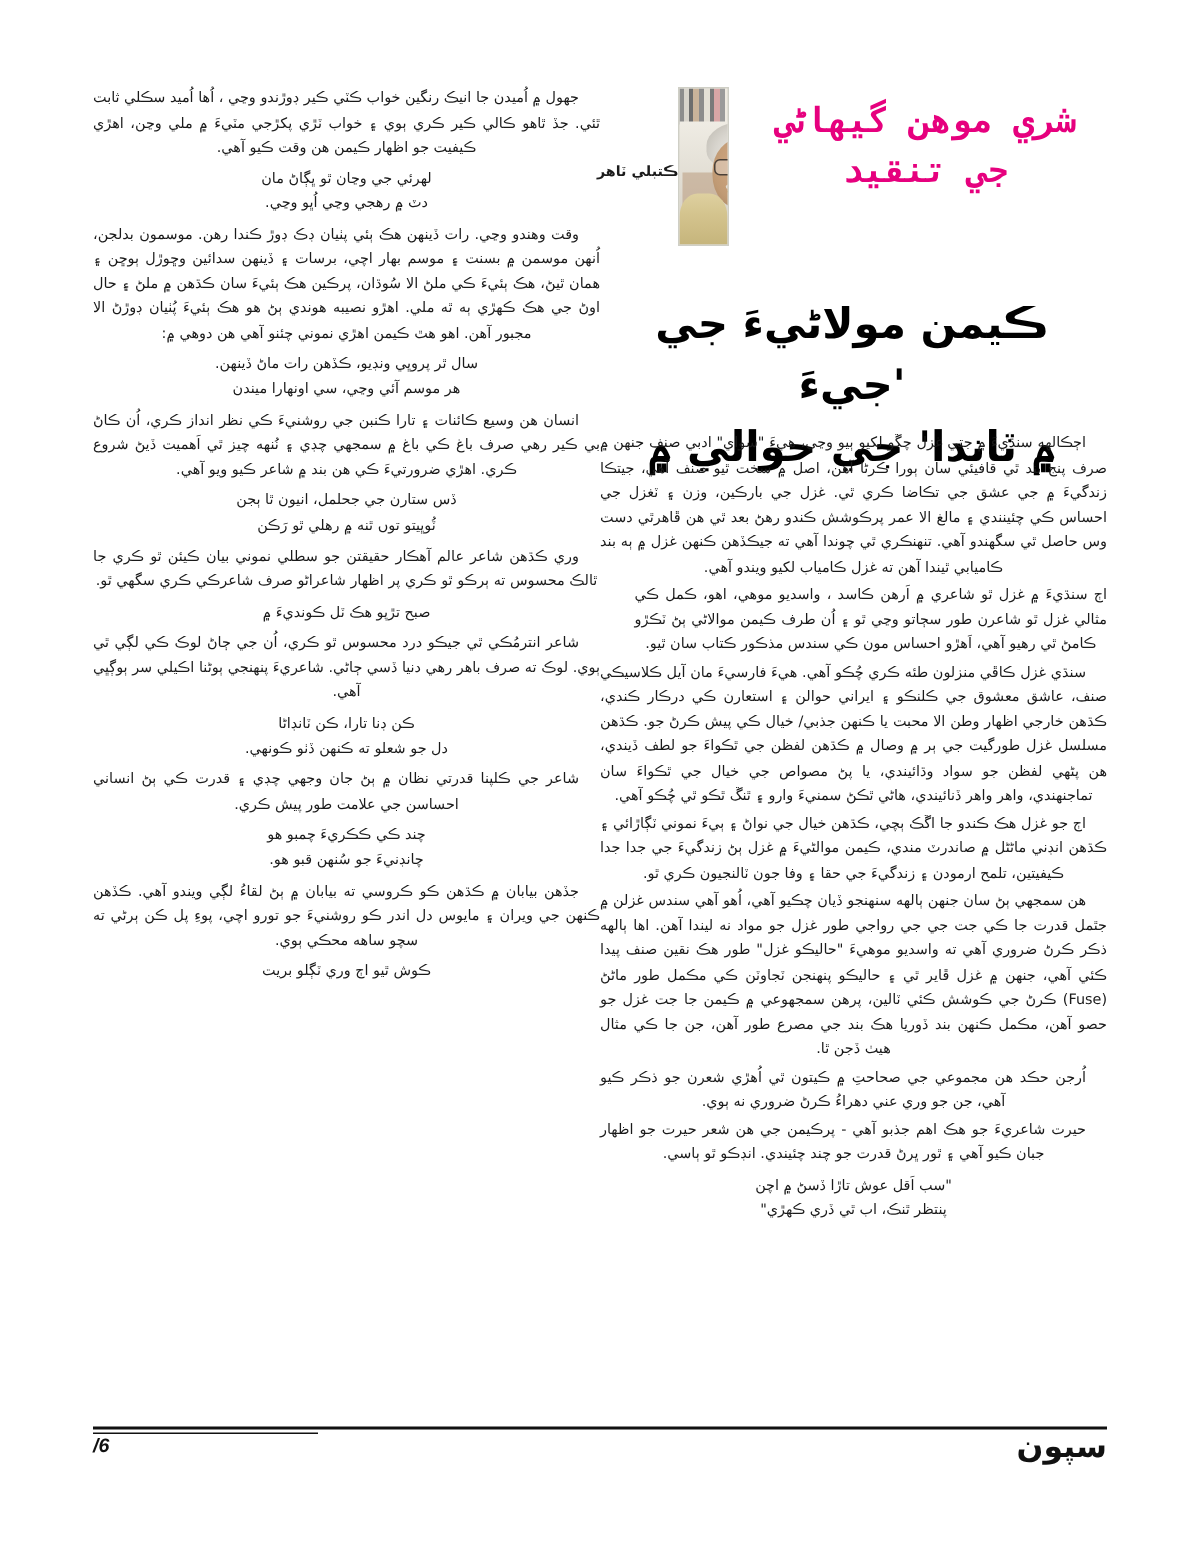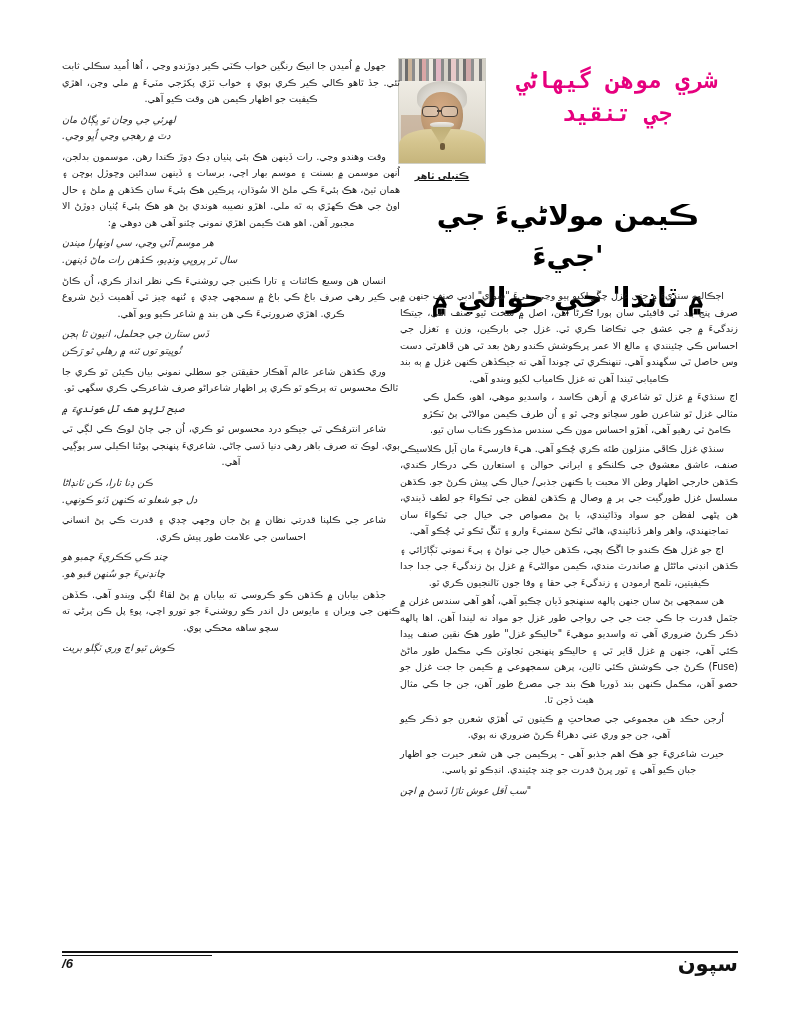--- a/index.html
+++ b/index.html
@@ -32,23 +32,22 @@
     display: flex;
     flex-direction: row-reverse;
     align-items: flex-start;
     gap: 10px;
   }
 
   .portrait-wrap {
     width: 88px;
     flex: 0 0 88px;
     display: flex;
-    flex-direction: column;
+    flex-direction: row;
     align-items: center;
-    text-decoration: underline;
   }
 
   
   .portrait {
     width: 86px;
     height: 104px;
     border: 1px solid #cfcfc6;
     position: relative;
     overflow: hidden;
     background: #e9e7df;
@@ -196,23 +195,22 @@
     color: #1a1a1a;
   }
   .para.no-indent { text-indent: 0; margin-left: 23px; }
 
   .verse {
     margin: 4px 0 4px 0;
   }
   .verse-line {
     font-size: 9.6px;
     line-height: 1.74;
-    text-align: left;
+    text-align: center;
     color: #1a1a1a;
-    font-style: italic;
   }
   .verse-line.small {
     font-size: 8px;
     color: #4a4a4a;
   }
 
   
   .footer-rule {
     position: absolute;
     left: 62px;
@@ -287,22 +285,22 @@
   </div>
 
   <div class="col col-left" id="left-column">
       <p class="para">جهول ۾ اُميدن جا انيڪ رنگين خواب ڪٽي ڪير ڊوڙندو وڃي ، اُها اُميد سڪلي ثابت ٿئي. جڏ ٿاهو ڪالي ڪير ڪري ٻوي ۽ خواب ٽڙي پکڙجي مٽيءَ ۾ ملي وڃن، اهڙي ڪيفيت جو اظهار ڪيمن هن وقت ڪيو آهي.</p>
       <div class="verse">
         <div class="verse-line">لهرئي جي وڃان ٿو ڀڳاڻ مان</div>
         <div class="verse-line">دٽ ۾ رهجي وڃي اُڀو وڃي.</div>
       </div>
       <p class="para">وقت وهندو وڃي. رات ڏينهن هڪ ٻئي پٺيان ڊڪ ڊوڙ ڪندا رهن. موسمون بدلجن، اُنهن موسمن ۾ بسنت ۽ موسم بهار اچي، برسات ۽ ڏينهن سدائين وڇوڙل ٻوڇن ۽ همان ٿيڻ، هڪ ٻئيءَ ڪي ملڻ الا سُوڌان، پرڪين هڪ ٻئيءَ سان ڪڌهن ۾ ملڻ ۽ حال اوڻ جي هڪ ڪهڙي ٻه ٿه ملي. اهڙو نصيبه هوندي ٻڻ هو هڪ ٻئيءَ پُٺيان ڊوڙڻ الا مجبور آهن. اهو هٿ ڪيمن اهڙي نموني چئنو آهي هن دوهي ۾:</p>
       <div class="verse">
+        <div class="verse-line">سال ٿر پروڀي ونڊيو، ڪڏهن رات ماڻ ڏينهن.</div>
         <div class="verse-line">هر موسم آئي وڃي، سي اونهارا ميندن</div>
-        <div class="verse-line">سال ٿر پروڀي ونڊيو، ڪڏهن رات ماڻ ڏينهن.</div>
       </div>
       <p class="para">انسان هن وسيع ڪائنات ۽ تارا ڪنبن جي روشنيءَ ڪي نظر انداز ڪري، اُن ڪاڻ بي ڪير رهي صرف باغ ڪي باغ ۾ سمجهي چڊي ۽ نُنهه چيز ٿي اَهميت ڏيڻ شروع ڪري. اهڙي ضرورتيءَ ڪي هن بند ۾ شاعر ڪيو ويو آهي.</p>
       <div class="verse">
         <div class="verse-line">ڏس ستارن جي جحلمل، انيون ٿا ٻجن</div>
         <div class="verse-line">ٽُوڀيتو توں ٿنه ۾ رهلي ٿو رَڪن</div>
       </div>
       <p class="para">وري ڪڌهن شاعر عالم آهڪار حقيقتن جو سطلي نموني بيان ڪيئن ٿو ڪري جا ٿالڪ محسوس ته ٻرڪو ٿو ڪري پر اظهار شاعراڻو صرف شاعرڪي ڪري سگهي ٿو.</p>
       <div class="verse">
         <div class="verse-line">صبح تڙپو هڪ ٽل ڪونديءَ ۾</div>
       </div>
@@ -325,20 +323,21 @@
   <div class="col col-right" id="right-column">
       <p class="para">اڄڪالهه سنڌيءَ ۾ جتي غزل چڱو لکيو ٻيو وڃي، هيءَ "سواي" ادبي صنف جنهن ۾ صرف پنج بند ٿي قافيئي سان ٻورا ڪرڻا آهن، اصل ۾ سخت ٿيو صنف آهي، جيتڪا زندگيءَ ۾ جي عشق جي تڪاضا ڪري ٿي. غزل جي بارڪين، وزن ۽ ٽغزل جي احساس ڪي چئينندي ۽ مالغ الا عمر پرڪوشش ڪندو رهڻ بعد ٿي هن ڦاهرٿي دست وس حاصل ٿي سگهندو آهي. تنهنڪري ٿي چوندا آهي ته جيڪڏهن ڪنهن غزل ۾ ٻه بند ڪاميابي ٿيندا آهن ته غزل ڪامياب لکيو ويندو آهي.</p>
       <p class="para no-indent">اڄ سنڌيءَ ۾ غزل ٿو شاعري ۾ اَرهن ڪاسد ، واسديو موهي، اهو، ڪمل ڪي مثالي غزل ٿو شاعرن طور سڄاتو وڃي ٿو ۽ اُن طرف ڪيمن موالاڻي ٻڻ ٽڪڙو ڪامڻ ٿي رهيو آهي، اَهڙو احساس مون ڪي سندس مذڪور ڪتاب سان ٿيو.</p>
       <p class="para">سنڌي غزل ڪاڦي منزلون طئه ڪري چُڪو آهي. هيءَ فارسيءَ مان آيل ڪلاسيڪي صنف، عاشق معشوق جي ڪلنڪو ۽ ايراني حوالن ۽ استعارن ڪي درڪار ڪندي، ڪڌهن خارجي اظهار وطن الا محبت يا ڪنهن جذبي/ خيال ڪي پيش ڪرڻ جو. ڪڌهن مسلسل غزل طورگيت جي ٻر ۾ وصال ۾ ڪڌهن لفظن جي ٿڪواءَ جو لطف ڏيندي، هن پڻهي لفظن جو سواد وڌائيندي، يا پڻ مصواص جي خيال جي ٿڪواءَ سان تماجنهندي، واهر واهر ڏنائيندي، هاڻي ٿڪڻ سمنيءَ وارو ۽ ٿنڱ ٿڪو ٿي چُڪو آهي.</p>
       <p class="para">اڄ جو غزل هڪ ڪندو جا اڱڪ ٻچي، ڪڌهن خيال جي نواڻ ۽ ٻيءَ نموني ٽڳاڙائي ۽ ڪڌهن انڊني ماڻڻل ۾ صاندرٽ مندي، ڪيمن موالڻيءَ ۾ غزل ٻڻ زندگيءَ جي جدا جدا ڪيفيتين، تلمح ارمودن ۽ زندگيءَ جي حقا ۽ وفا جون ٽالنجيون ڪري ٿو.</p>
       <p class="para">هن سمجهي ٻڻ سان جنهن ٻالهه سنهنجو ڏيان چڪيو آهي، اُهو آهي سندس غزلن ۾ جٿمل قدرت جا ڪي جت جي جي رواجي طور غزل جو مواد نه ليندا آهن. اها ٻالهه ذڪر ڪرڻ ضروري آهي ته واسديو موهيءَ "حاليڪو غزل" طور هڪ نقين صنف پيدا ڪئي آهي، جنهن ۾ غزل ڦاير ٿي ۽ حاليڪو پنهنجن ٽجاوٽن ڪي مڪمل طور ماڻڻ (Fuse) ڪرڻ جي ڪوشش ڪئي ٽالين، پرهن سمجهوعي ۾ ڪيمن جا جت غزل جو حصو آهن، مڪمل ڪنهن بند ڏوريا هڪ بند جي مصرع طور آهن، جن جا ڪي مثال هيٺ ڏجن ٿا.</p>
       <p class="para">اُرجن حڪد هن مجموعي جي صحاحتِ ۾ ڪيتون ٿي اُهڙي شعرن جو ذڪر ڪيو آهي، جن جو وري عني دهراءُ ڪرڻ ضروري نه ٻوي.</p>
       <p class="para">حيرت شاعريءَ جو هڪ اهم جذبو آهي - پرڪيمن جي هن شعر حيرت جو اظهار جبان ڪيو آهي ۽ ٿور ڀرڻ قدرت جو چند چئيندي. انڊڪو ٿو ٻاسي.</p>
       <div class="verse">
         <div class="verse-line">"سب اَقل عوش تاڙا ڏسڻ ۾ اچن</div>
+        <div class="verse-line">پنتظر ٿنڪ، اب ٿي ڏري ڪهڙي"</div>
       </div>
     </div>
 
   <div class="footer-rule"></div>
   <div class="footer-rule-thin"></div>
   <div class="footer-page">6/</div>
   <div class="footer-masthead">سپون</div>
 
 </div>
 

